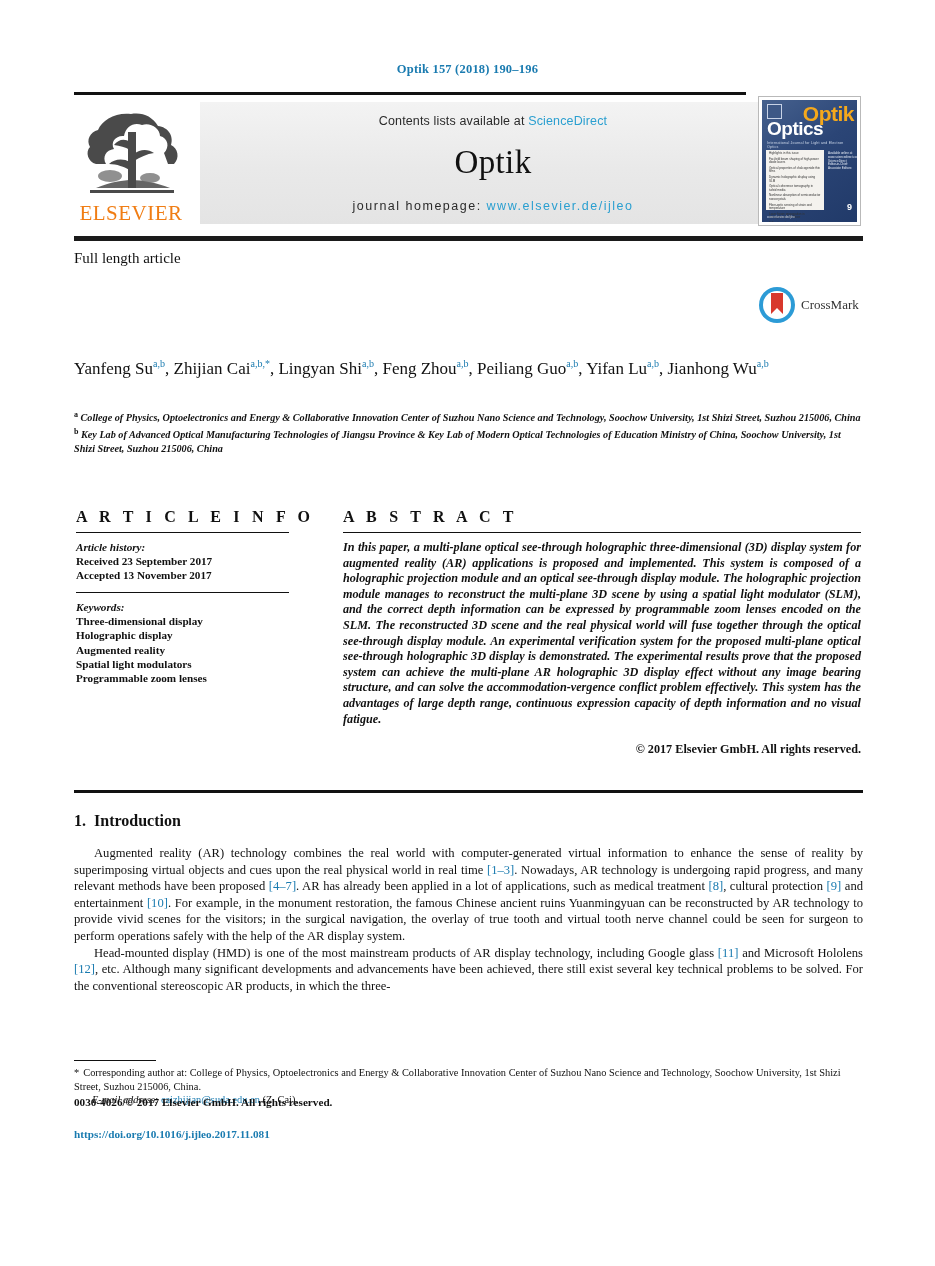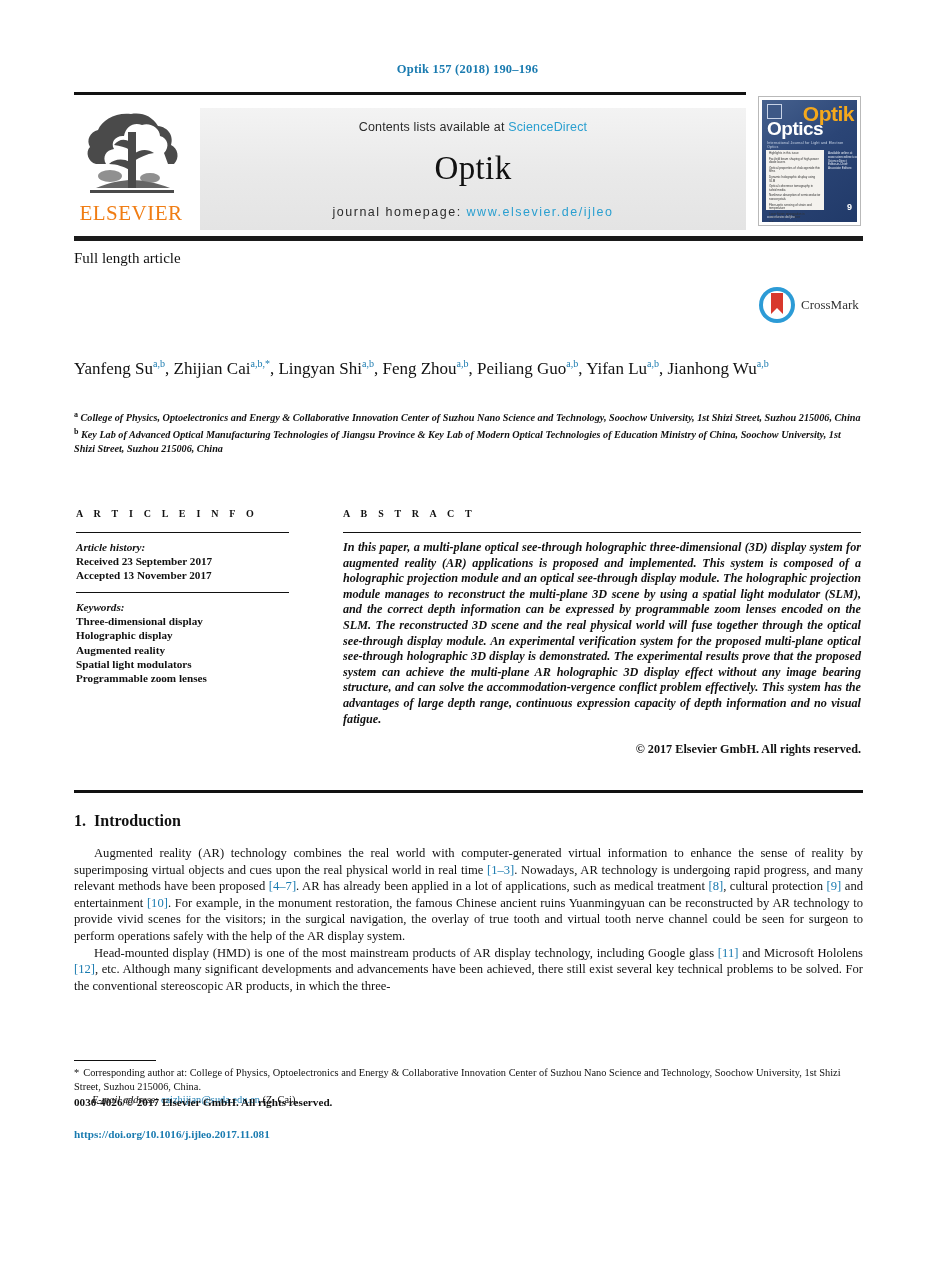--- a/index.html
+++ b/index.html
@@ -67,25 +67,26 @@
     color: #f07d14;
     font-family: "Liberation Serif", serif;
     font-size: 21px;
     letter-spacing: .5px;
     line-height: 22px;
     margin-top: 16px;
   }
   .center-panel {
     position: absolute;
     left: 126px;
-    top: 16px;
+    top: 10px;
     width: 546px;
     height: 122px;
     background: #ececec;
     background-image: linear-gradient(to bottom, #f3f3f3 0%, #e9e9e9 55%, #e4e4e4 100%);
+    padding-left: 40px;
   }
   .contents-line {
     position: absolute;
     top: 12px;
     left: 0; right: 0;
     text-align: center;
     font-family: "Liberation Sans", sans-serif;
     font-size: 12.5px;
     color: #2b2b2b;
     letter-spacing: .15px;
@@ -278,21 +279,21 @@
     font-weight: bold;
     color: #111;
   }
   .affil sup { font-size: 8px; font-style: normal; }
 
   
   .colhead {
     position: absolute;
     font-family: "Liberation Serif", serif;
     font-weight: bold;
-    font-size: 10px;
+    font-size: 16px;
     letter-spacing: 4.2px;
     color: #111;
   }
   .info-head { left: 76px; top: 508px; }
   .abs-head  { left: 343px; top: 508px; }
 
   .hr-info {
     position: absolute;
     left: 76px; top: 532px;
     width: 213px; height: 1px;

